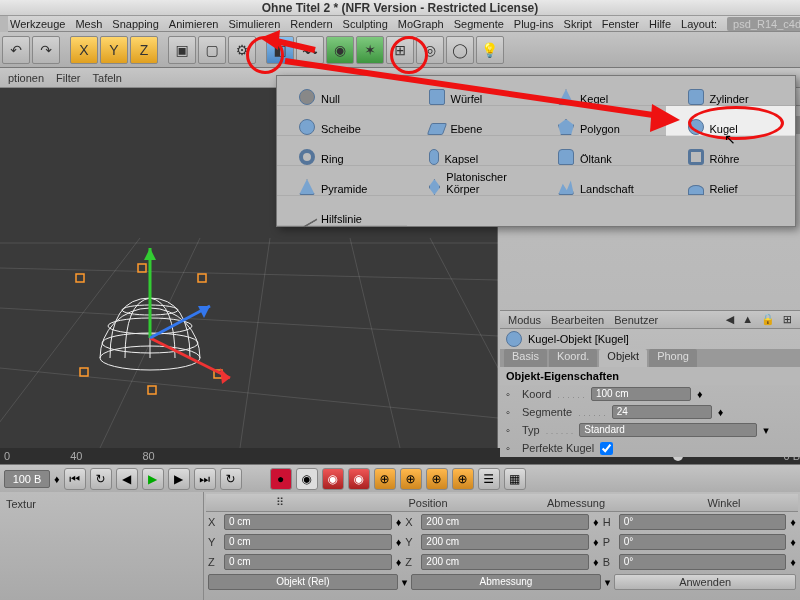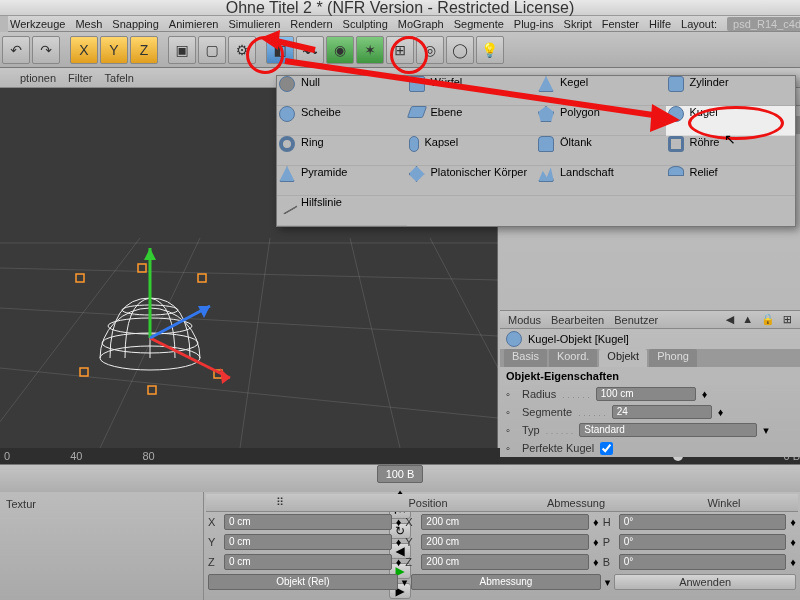--- a/index.html
+++ b/index.html
@@ -1,39 +1,39 @@
 <!DOCTYPE html>
 <html><head>
   <meta charset="utf-8">
   <style>
     * { margin: 0; padding: 0; box-sizing: border-box; font-family: "Lucida Grande", Arial, sans-serif; font-size: 11px; }
     body { width: 800px; height: 600px; overflow: hidden; background: #b8b8b8; }
     .titlebar { height: 16px; background: linear-gradient(#e8e8e8, #d0d0d0); display: flex; align-items: center; justify-content: center; border-bottom: 1px solid #999; }
-    .titlebar span { color: #333; font-size: 16px; }
+    .titlebar span { color: #333; font-size: 12px; font-weight: bold; }
     .menubar { height: 16px; background: linear-gradient(#d4d4d4, #c4c4c4); display: flex; align-items: center; padding: 0 2px; border-bottom: 1px solid #888; gap: 10px; color: #222; margin-left: 8px; }
     .menubar span { white-space: nowrap; cursor: default; }
     .toolbar { height: 36px; background: linear-gradient(#c4c4c4, #aeaeae); display: flex; align-items: center; border-bottom: 1px solid #777; padding: 0 2px; position: relative; }
     .tool-btn { width: 28px; height: 28px; border: 1px solid #888; background: linear-gradient(#d2d2d2, #b4b4b4); border-radius: 2px; margin-right: 2px; display: flex; align-items: center; justify-content: center; font-size: 14px; color: #333;}
     .tool-group { display: flex; margin-right: 8px; }
-    .sub-toolbar { height: 20px; background: linear-gradient(#c6c6c6, #b7b7b7); display: flex; align-items: center; gap: 12px; padding: 0 20px; border-bottom: 1px solid #888; color: #333;}
+    .sub-toolbar { height: 20px; background: linear-gradient(#c6c6c6, #b7b7b7); display: flex; align-items: center; gap: 12px; padding: 0 8px; border-bottom: 1px solid #888; color: #333;}
     .main { display: flex; height: 360px; position: relative; }
     .viewport { width: 498px; background: #3a3a3a; position: relative; border-right: 1px solid #666;}
     .panel-right { flex: 1; background: linear-gradient(#c0c0c0, #b4b4b4); display: flex; flex-direction: column;}
     .obj-popup { position: absolute; left: 276px; top: 75px; width: 520px; background: #bbbbbb; border: 1px solid #777; box-shadow: 3px 3px 8px rgba(0,0,0,0.4); z-index: 50; }
     .obj-grid { display: grid; grid-template-columns: repeat(4, 1fr); }
-    .obj-cell { height: 30px; display: flex; align-items: flex-start; padding: 0 2px; gap: 6px; border-bottom: 1px solid rgba(0,0,0,0.08); cursor: default;}
+    .obj-cell { height: 30px; display: flex; align-items: flex-end; padding: 0 22px; gap: 6px; border-bottom: 1px solid rgba(0,0,0,0.08); cursor: default;}
     .obj-cell.sel { background: #eeeeee; }
     .obj-icon { width: 16px; height: 16px; background: #79a4d0; border: 1px solid #55759a; border-radius: 2px; display: inline-block;}
     .circle-anno { position: absolute; border: 3px solid #e11; border-radius: 50%; z-index: 100; }
     .arrow { position: absolute; z-index: 101; }
     .arrow-line { stroke: #e11; stroke-width: 6; }
     .arrow-head { fill: #e11; }
     .ruler { height: 16px; background: #2e2e2e; color: #aaa; display: flex; align-items: center; gap: 60px; padding-left: 4px; font-size: 9px;}
     .ruler .dot { width:10px;height:10px;background:#ccc;border-radius:50%; margin-left:auto; margin-right:40px;}
-    .timeline { height: 28px; background: linear-gradient(#c4c4c4, #aeaeae); display: flex; align-items: center; gap: 4px; padding: 0 4px; border-top: 1px solid #777; flex-direction: column;}
+    .timeline { height: 28px; background: linear-gradient(#c4c4c4, #aeaeae); display: flex; align-items: center; gap: 4px; padding: 0 4px; border-top: 1px solid #777;}
     .time-field { width: 46px; height: 18px; background: #888; color:#fff; border:1px solid #666; border-radius:2px; text-align:center; line-height:16px;}
     .play-btn { width: 22px; height: 22px; border: 1px solid #888; background: linear-gradient(#dcdcdc,#b6b6b6); border-radius:3px; display:flex; align-items:center; justify-content:center; font-size: 12px;}
     .play-btn.rec { background: #c13; }
     .bottom { height: 108px; background: linear-gradient(#bcbcbc,#a9a9a9); display:flex;}
     .tex-panel { width: 204px; border-right: 1px solid #888; padding: 4px;}
     .coord-panel { flex: 1; padding: 2px; }
     .coord-hdr { display:flex; height:18px; align-items:center; background: linear-gradient(#c6c6c6,#b2b2b2); border-bottom:1px solid #888;}
     .coord-hdr span { flex:1; text-align:center; color:#333;}
     .coord-row { display:flex; align-items:center; height:20px; gap:4px; padding: 0 2px;}
     .coord-row label { width:12px; color:#333;}
@@ -202,21 +202,21 @@
     <div class="attr-tab">Basis</div>
     <div class="attr-tab">Koord.</div>
     <div class="attr-tab sel">Objekt</div>
     <div class="attr-tab">Phong</div>
   </div>
   <div class="attr-row" style="font-weight:bold;background:#b8b8b8">
       <span>Objekt-Eigenschaften</span>
     </div>
   <div class="attr-row">
     <span style="width:10px">◦</span>
-      <label>Radius</label>
+      <label>Koord</label>
       <span class="dots"></span>
     <span class="attr-val">100 cm</span>
       <span>♦</span>
   </div>
   <div class="attr-row">
     <span style="width:10px">◦</span>
       <label>Segmente</label>
       <span class="dots"></span>
     <span class="attr-val">24</span>
       <span>♦</span>

